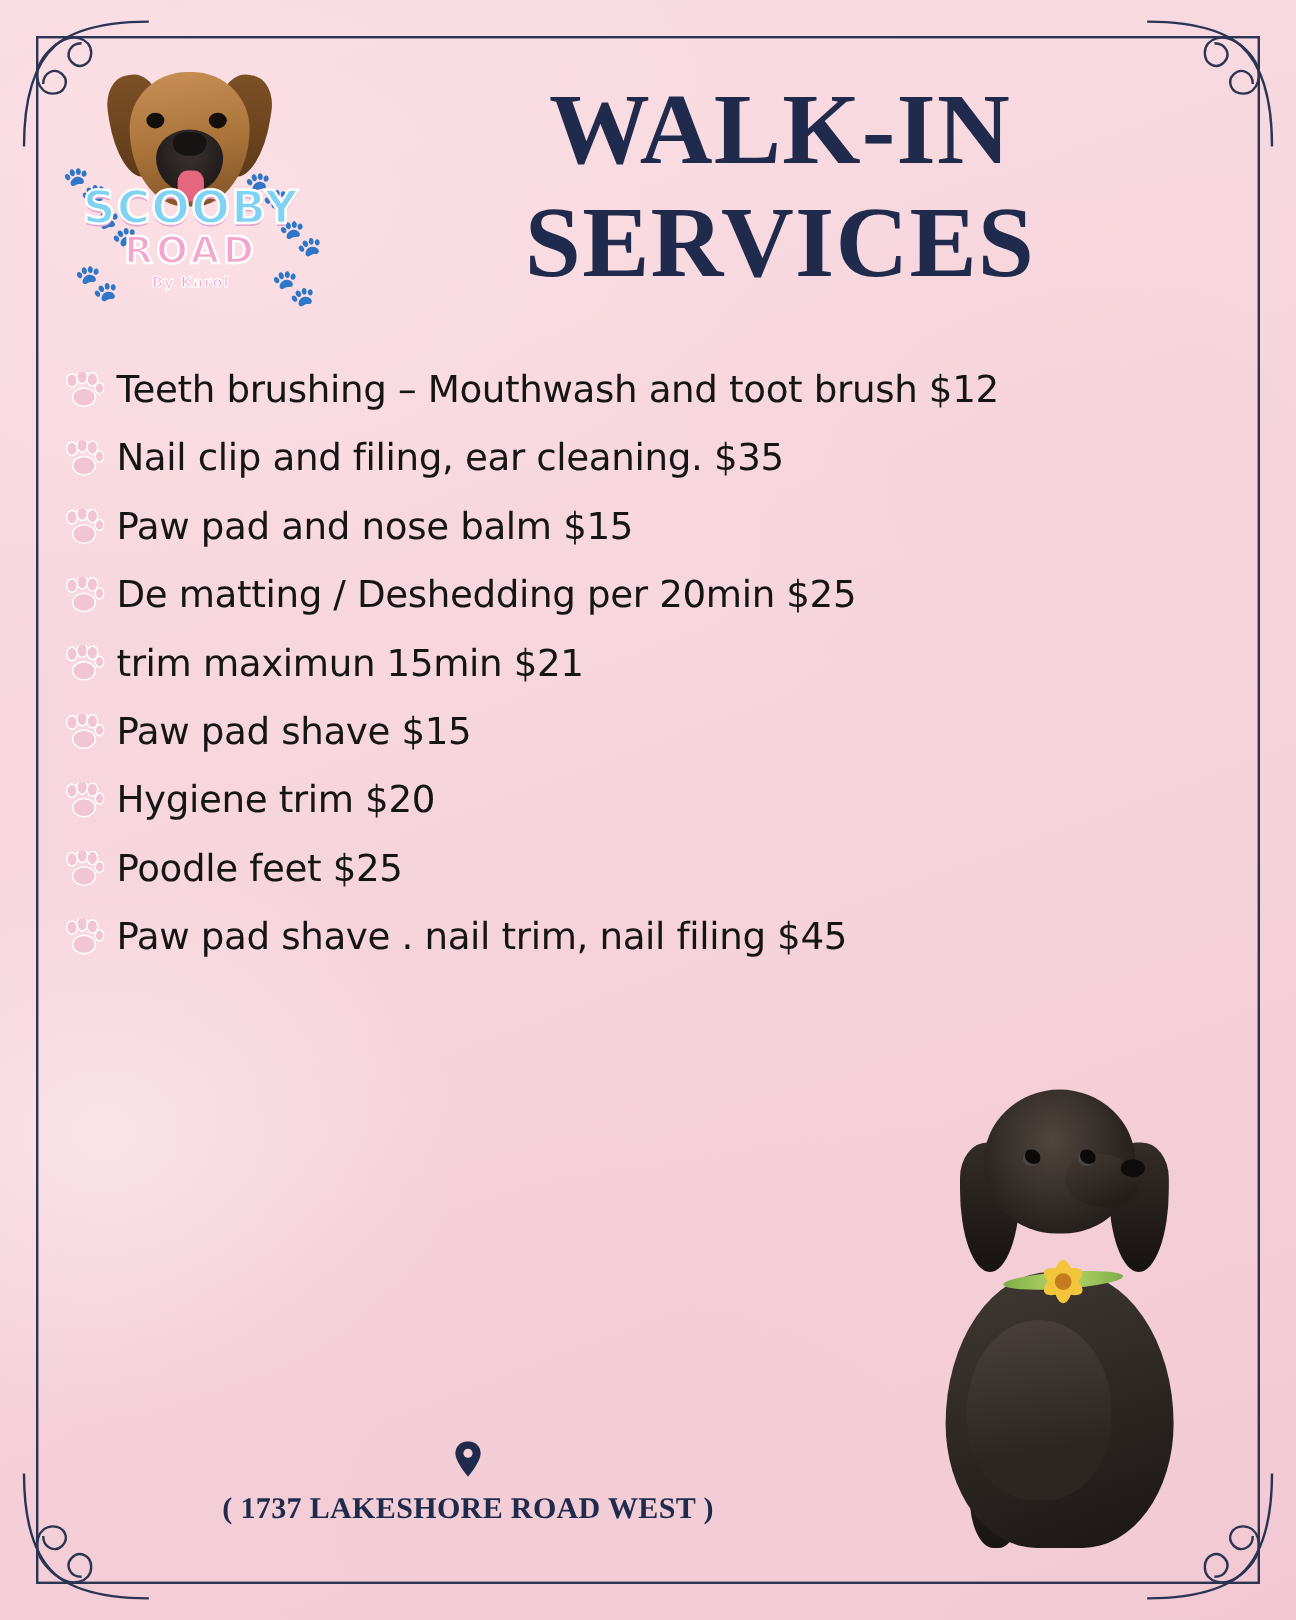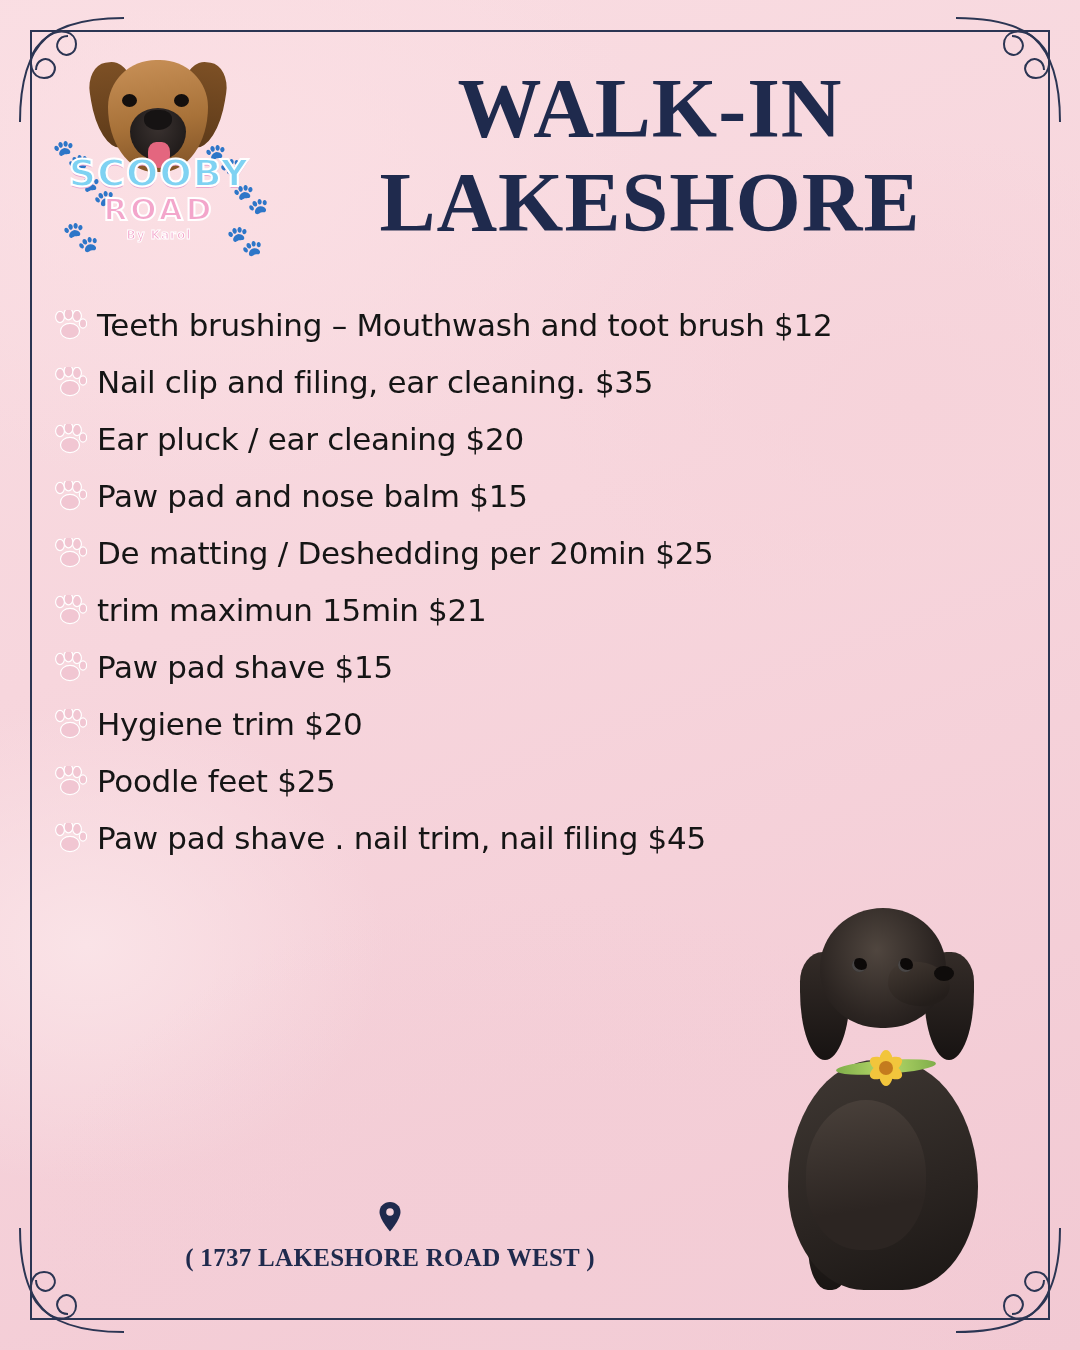--- a/index.html
+++ b/index.html
@@ -372,21 +372,21 @@
 
     <div class="logo-text">
       <div class="logo-word1">SCOOBY</div>
       <div class="logo-word2">ROAD</div>
       <div class="logo-word3">By Karol</div>
     </div>
   </div>
 
   <div class="title">
     <div>WALK-IN</div>
-    <div>LAKESHORE</div>
+    <div>SERVICES</div>
   </div>
 
   <div class="services">
 
     <div class="service-row">
       <span class="paw-bullet">
         <svg width="34" height="30" viewBox="0 0 34 30" fill="#f1c6d2" stroke="#ffffff" stroke-width="1.2">
           <ellipse cx="7" cy="7" rx="4.4" ry="5.6"></ellipse>
             <ellipse cx="15.5" cy="4" rx="4.4" ry="5.8"></ellipse>
           <ellipse cx="24" cy="6" rx="4.4" ry="5.6"></ellipse>
@@ -404,32 +404,20 @@
             <ellipse cx="15.5" cy="4" rx="4.4" ry="5.8"></ellipse>
           <ellipse cx="24" cy="6" rx="4.4" ry="5.6"></ellipse>
             <ellipse cx="30" cy="13.5" rx="3.6" ry="4.6"></ellipse>
           <ellipse cx="17" cy="21" rx="9.5" ry="7.6"></ellipse>
         </svg>
       </span>
       <span class="service-text">Nail clip and filing, ear cleaning. $35</span>
     </div>
 
 
-    <div class="service-row">
-      <span class="paw-bullet">
-        <svg width="34" height="30" viewBox="0 0 34 30" fill="#f1c6d2" stroke="#ffffff" stroke-width="1.2">
-          <ellipse cx="7" cy="7" rx="4.4" ry="5.6"></ellipse>
-            <ellipse cx="15.5" cy="4" rx="4.4" ry="5.8"></ellipse>
-          <ellipse cx="24" cy="6" rx="4.4" ry="5.6"></ellipse>
-            <ellipse cx="30" cy="13.5" rx="3.6" ry="4.6"></ellipse>
-          <ellipse cx="17" cy="21" rx="9.5" ry="7.6"></ellipse>
-        </svg>
-      </span>
-      <span class="service-text">Ear pluck / ear cleaning $20</span>
-    </div>
 
     <div class="service-row">
       <span class="paw-bullet">
         <svg width="34" height="30" viewBox="0 0 34 30" fill="#f1c6d2" stroke="#ffffff" stroke-width="1.2">
           <ellipse cx="7" cy="7" rx="4.4" ry="5.6"></ellipse>
             <ellipse cx="15.5" cy="4" rx="4.4" ry="5.8"></ellipse>
           <ellipse cx="24" cy="6" rx="4.4" ry="5.6"></ellipse>
             <ellipse cx="30" cy="13.5" rx="3.6" ry="4.6"></ellipse>
           <ellipse cx="17" cy="21" rx="9.5" ry="7.6"></ellipse>
         </svg>

